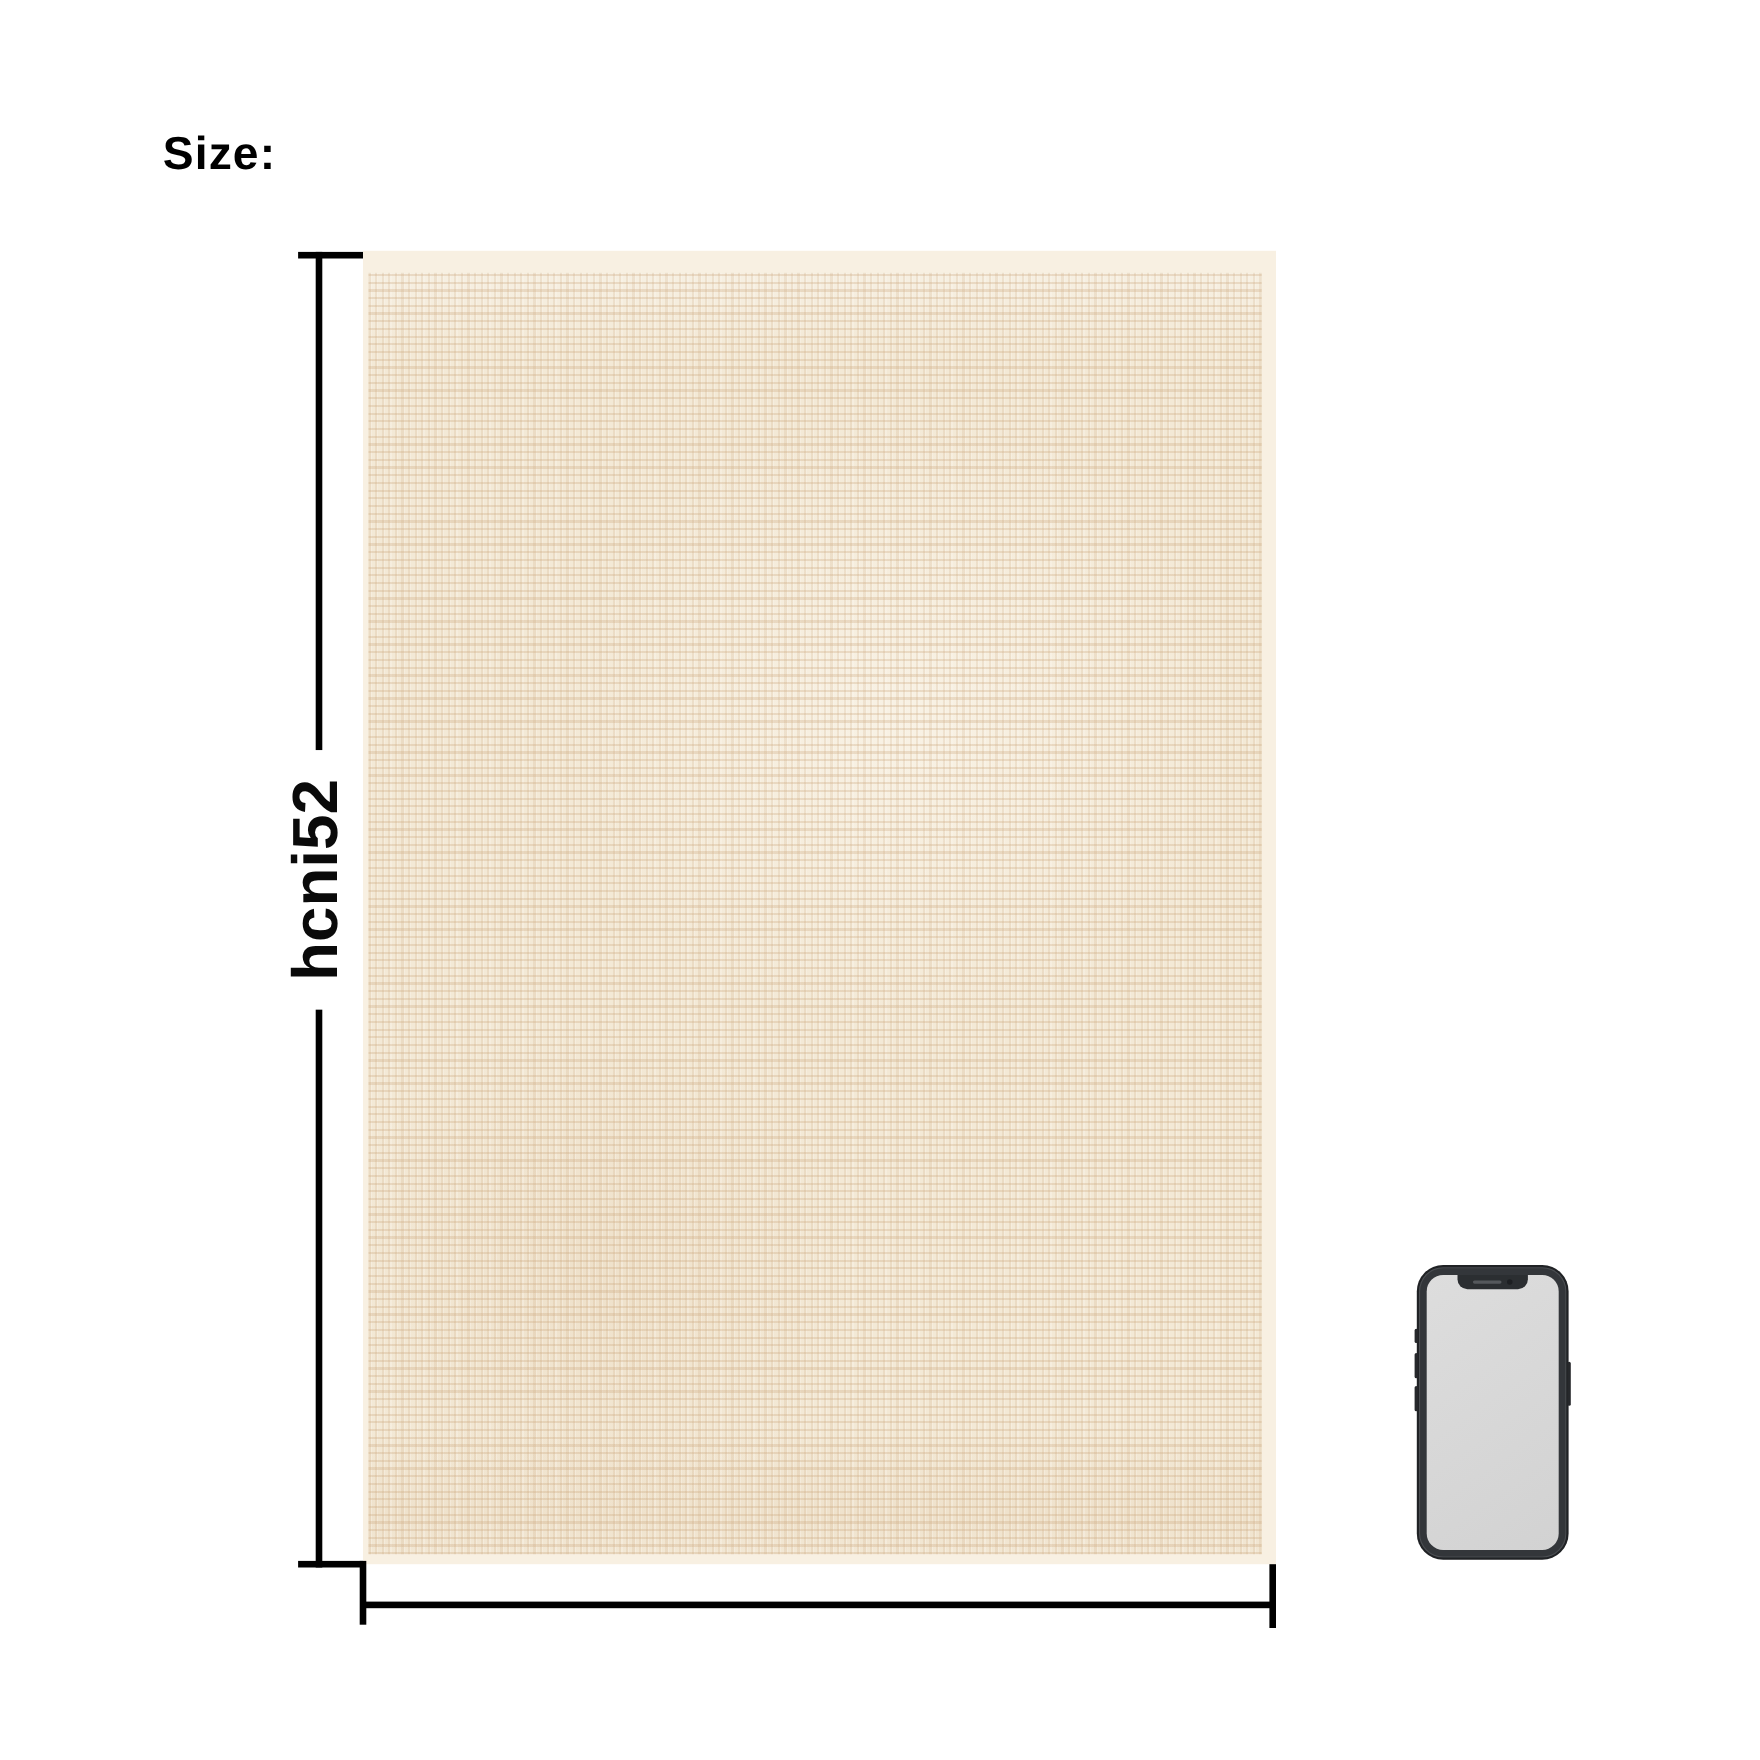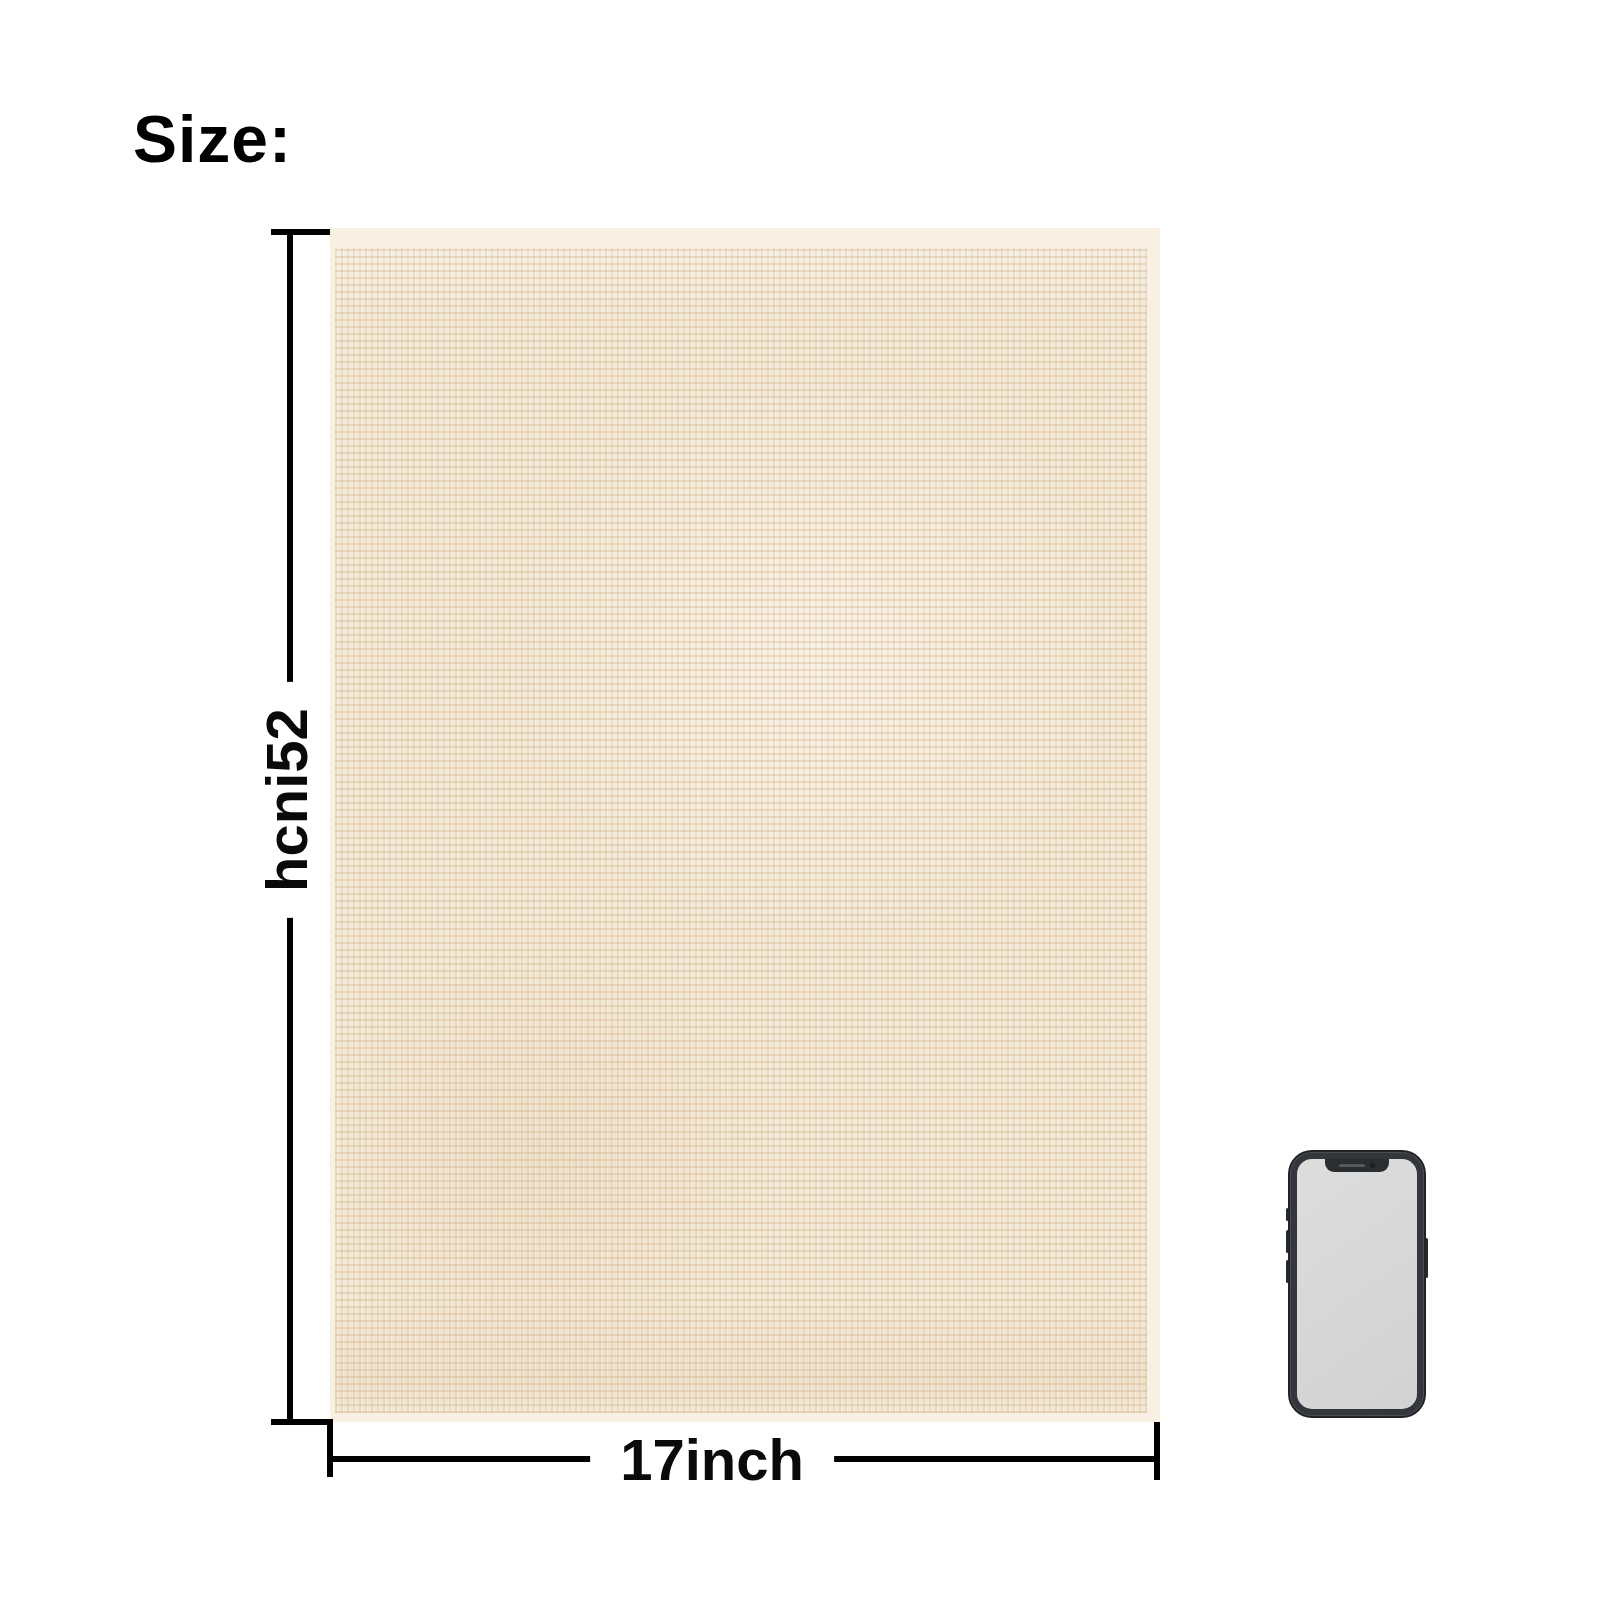--- a/index.html
+++ b/index.html
@@ -10,22 +10,22 @@
     background: #ffffff;
     overflow: hidden;
     font-family: "Liberation Sans", "DejaVu Sans", sans-serif;
   }
 
   
   .heading {
     position: absolute;
     left: 132px;
     top: 100px;
-    margin: 1px;
-    font-size: 66px;
+    margin: 16px;
+    font-size: 42px;
     font-weight: bold;
     letter-spacing: 1px;
     color: #000000;
   }
 
   
   .towel {
     position: absolute;
     left: 330px;
     top: 228px;
@@ -141,21 +141,20 @@
   </div>
 
   <div class="dim dim-line-v"></div>
   <div class="dim cap-top"></div>
   <div class="dim cap-bottom"></div>
   <div class="dim-label v-label">25inch</div>
 
   <div class="dim dim-line-h"></div>
   <div class="dim cap-left"></div>
   <div class="dim cap-right"></div>
-  <div class="dim-label h-label">17inch</div>
 
   <div class="phone">
     <div class="phone-screen"></div>
     <div class="phone-notch">
       <span class="phone-speaker"></span>
       <span class="phone-camera"></span>
     </div>
     <div class="pbtn pbtn-mute"></div>
     <div class="pbtn pbtn-vol1"></div>
     <div class="pbtn pbtn-vol2"></div>

